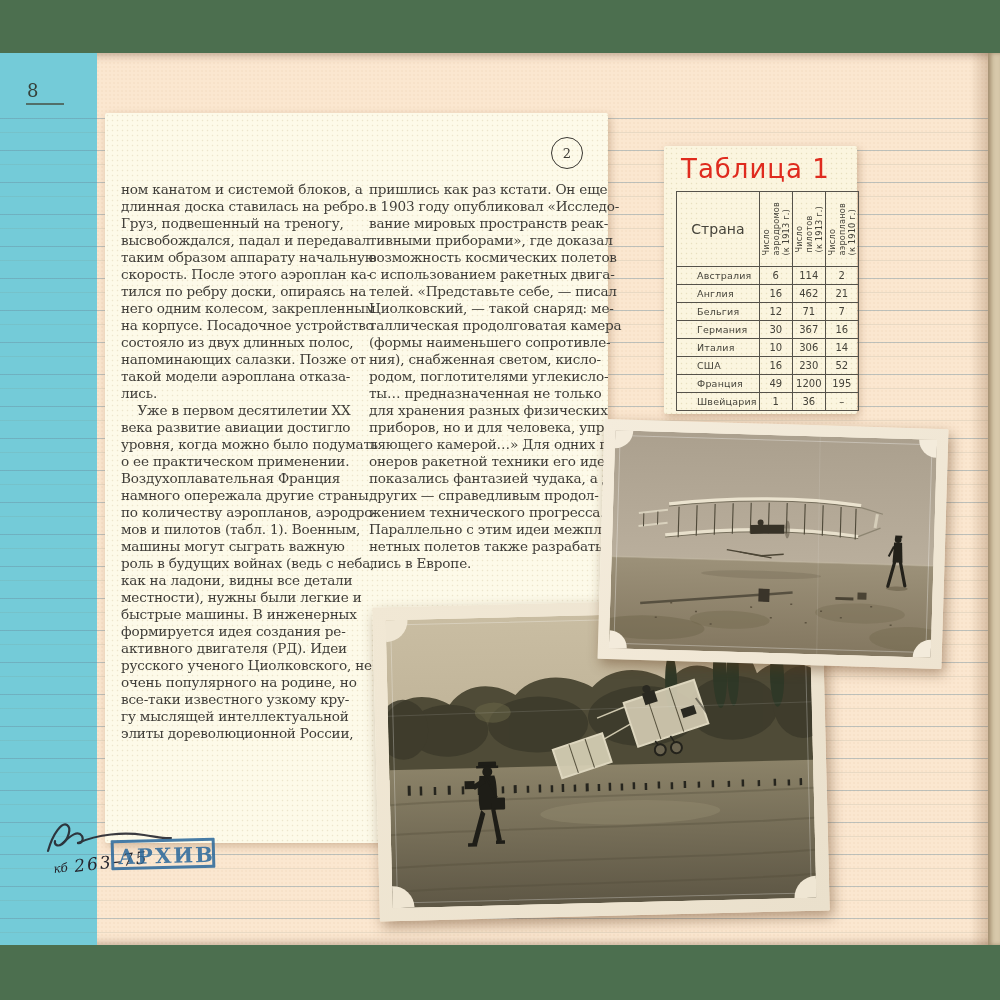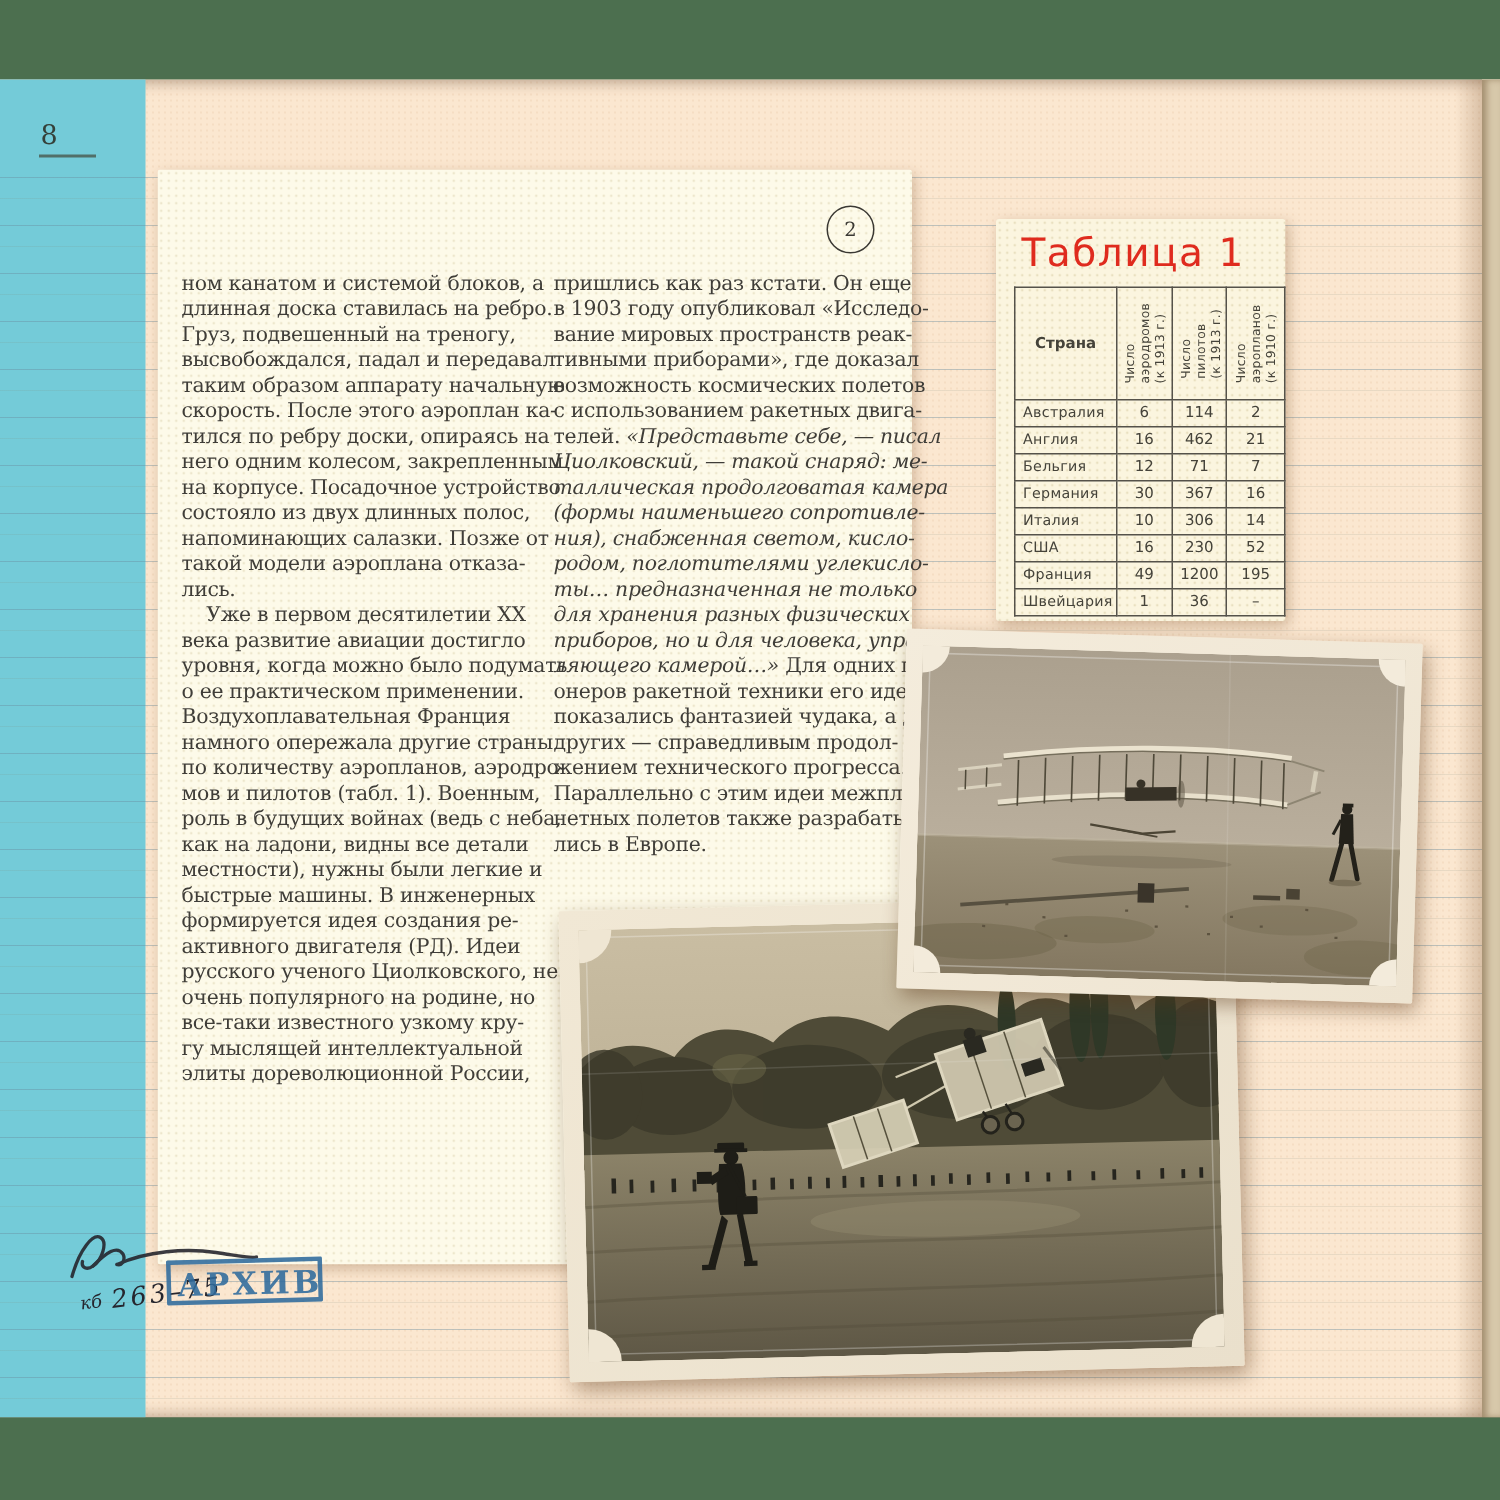--- a/index.html
+++ b/index.html
@@ -31,43 +31,43 @@
         background-size:5px 5px;border-radius:2px;
         box-shadow:2px 3px 9px rgba(125,82,45,.32);}
   .marker-circle{position:absolute;left:446px;top:24px;width:30px;height:30px;border-radius:50%;
         border:1.6px solid #3a3833;display:flex;align-items:center;justify-content:center;
         font-size:13px;color:#3a3833;}
   .col{position:absolute;top:68px;}
   .col-left{left:16px;width:242px;}
   .col-right{left:264px;width:236px;}
   .tl{font-size:13.6px;line-height:17px;letter-spacing:-0.2px;color:var(--ink_text,#3f3d38);
       white-space:pre;}
-  .tl .it{font-style:italic;margin-top:16px;}
+  .tl .it{margin-top:16px;}
 
   
   .table-card{position:absolute;left:664px;top:93px;width:193px;height:268px;z-index:3;
         background-color:#fbf5df;
         background-image:radial-gradient(rgba(190,175,120,.3) .6px,transparent 1.1px);
         background-size:5px 5px;border-radius:2px;
         box-shadow:2px 3px 9px rgba(125,82,45,.35);}
   .table-title{position:absolute;left:17px;top:8px;margin:0;font-family:"DejaVu Sans",sans-serif;
         font-weight:normal;font-size:26px;letter-spacing:1px;color:var(--accent_red,#df2b1e);}
   .av-table{position:absolute;left:12px;top:45px;border-collapse:collapse;
         font-family:"DejaVu Sans",sans-serif;color:#45433a;background:transparent;}
   .av-table th,.av-table td{border:1px solid #55524a;}
   .av-table{border:1.5px solid #55524a;}
   .av-table th{height:72px;font-weight:normal;vertical-align:middle;}
-  .av-table th:nth-child(1){width:58px;font-size:10px;font-weight:bold;}
+  .av-table th:nth-child(1){width:58px;font-size:14px;}
   .av-table th:nth-child(2){width:40px;}
   .av-table th:nth-child(3){width:38px;}
   .av-table th:nth-child(4){width:44px;}
   .vh{writing-mode:vertical-rl;transform:rotate(180deg);white-space:pre-line;
       font-size:8.2px;line-height:10px;letter-spacing:.2px;margin:0 auto;text-align:left;}
   .av-table td{height:15px;font-size:10px;text-align:center;padding:1px 2px;}
-  .av-table td.c-name{text-align:left;padding-left:5px;font-size:9.5px;letter-spacing:.2px;}
+  .av-table td.c-name{text-align:left;padding-left:20px;font-size:9.5px;letter-spacing:.2px;}
 
   
   .photo{position:absolute;border-radius:1px;}
   .photo .ph-img{position:absolute;overflow:hidden;}
   .photo-wright{left:601px;top:371px;width:344px;height:240px;z-index:6;
         background:linear-gradient(135deg,#f4ecdc,#eee4d1);transform:rotate(1.7deg);
         box-shadow:3px 5px 13px rgba(90,55,25,.45);}
   .photo-wright .ph-img{inset:11px;}
   .photo-takeoff{left:376px;top:549px;width:450px;height:314px;z-index:5;
         background:linear-gradient(135deg,#f1e8d5,#eae0cc);transform:rotate(-1.4deg);
@@ -121,20 +121,21 @@
           <div class="tl"><span>такой модели аэроплана отказа-</span></div>
           <div class="tl"><span>лись.</span></div>
           <div class="tl"><span>    Уже в первом десятилетии XX</span></div>
           <div class="tl"><span>века развитие авиации достигло</span></div>
           <div class="tl"><span>уровня, когда можно было подумать</span></div>
           <div class="tl"><span>о ее практическом применении.</span></div>
           <div class="tl"><span>Воздухоплавательная Франция</span></div>
           <div class="tl"><span>намного опережала другие страны</span></div>
           <div class="tl"><span>по количеству аэропланов, аэродро-</span></div>
           <div class="tl"><span>мов и пилотов (табл. 1). Военным,</span></div>
+          <div class="tl"><span>машины могут сыграть важную</span></div>
           <div class="tl"><span>роль в будущих войнах (ведь с неба,</span></div>
           <div class="tl"><span>как на ладони, видны все детали</span></div>
           <div class="tl"><span>местности), нужны были легкие и</span></div>
           <div class="tl"><span>быстрые машины. В инженерных</span></div>
           <div class="tl"><span>формируется идея создания ре-</span></div>
           <div class="tl"><span>активного двигателя (РД). Идеи</span></div>
           <div class="tl"><span>русского ученого Циолковского, не</span></div>
           <div class="tl"><span>очень популярного на родине, но</span></div>
           <div class="tl"><span>все-таки известного узкому кру-</span></div>
           <div class="tl"><span>гу мыслящей интеллектуальной</span></div>

